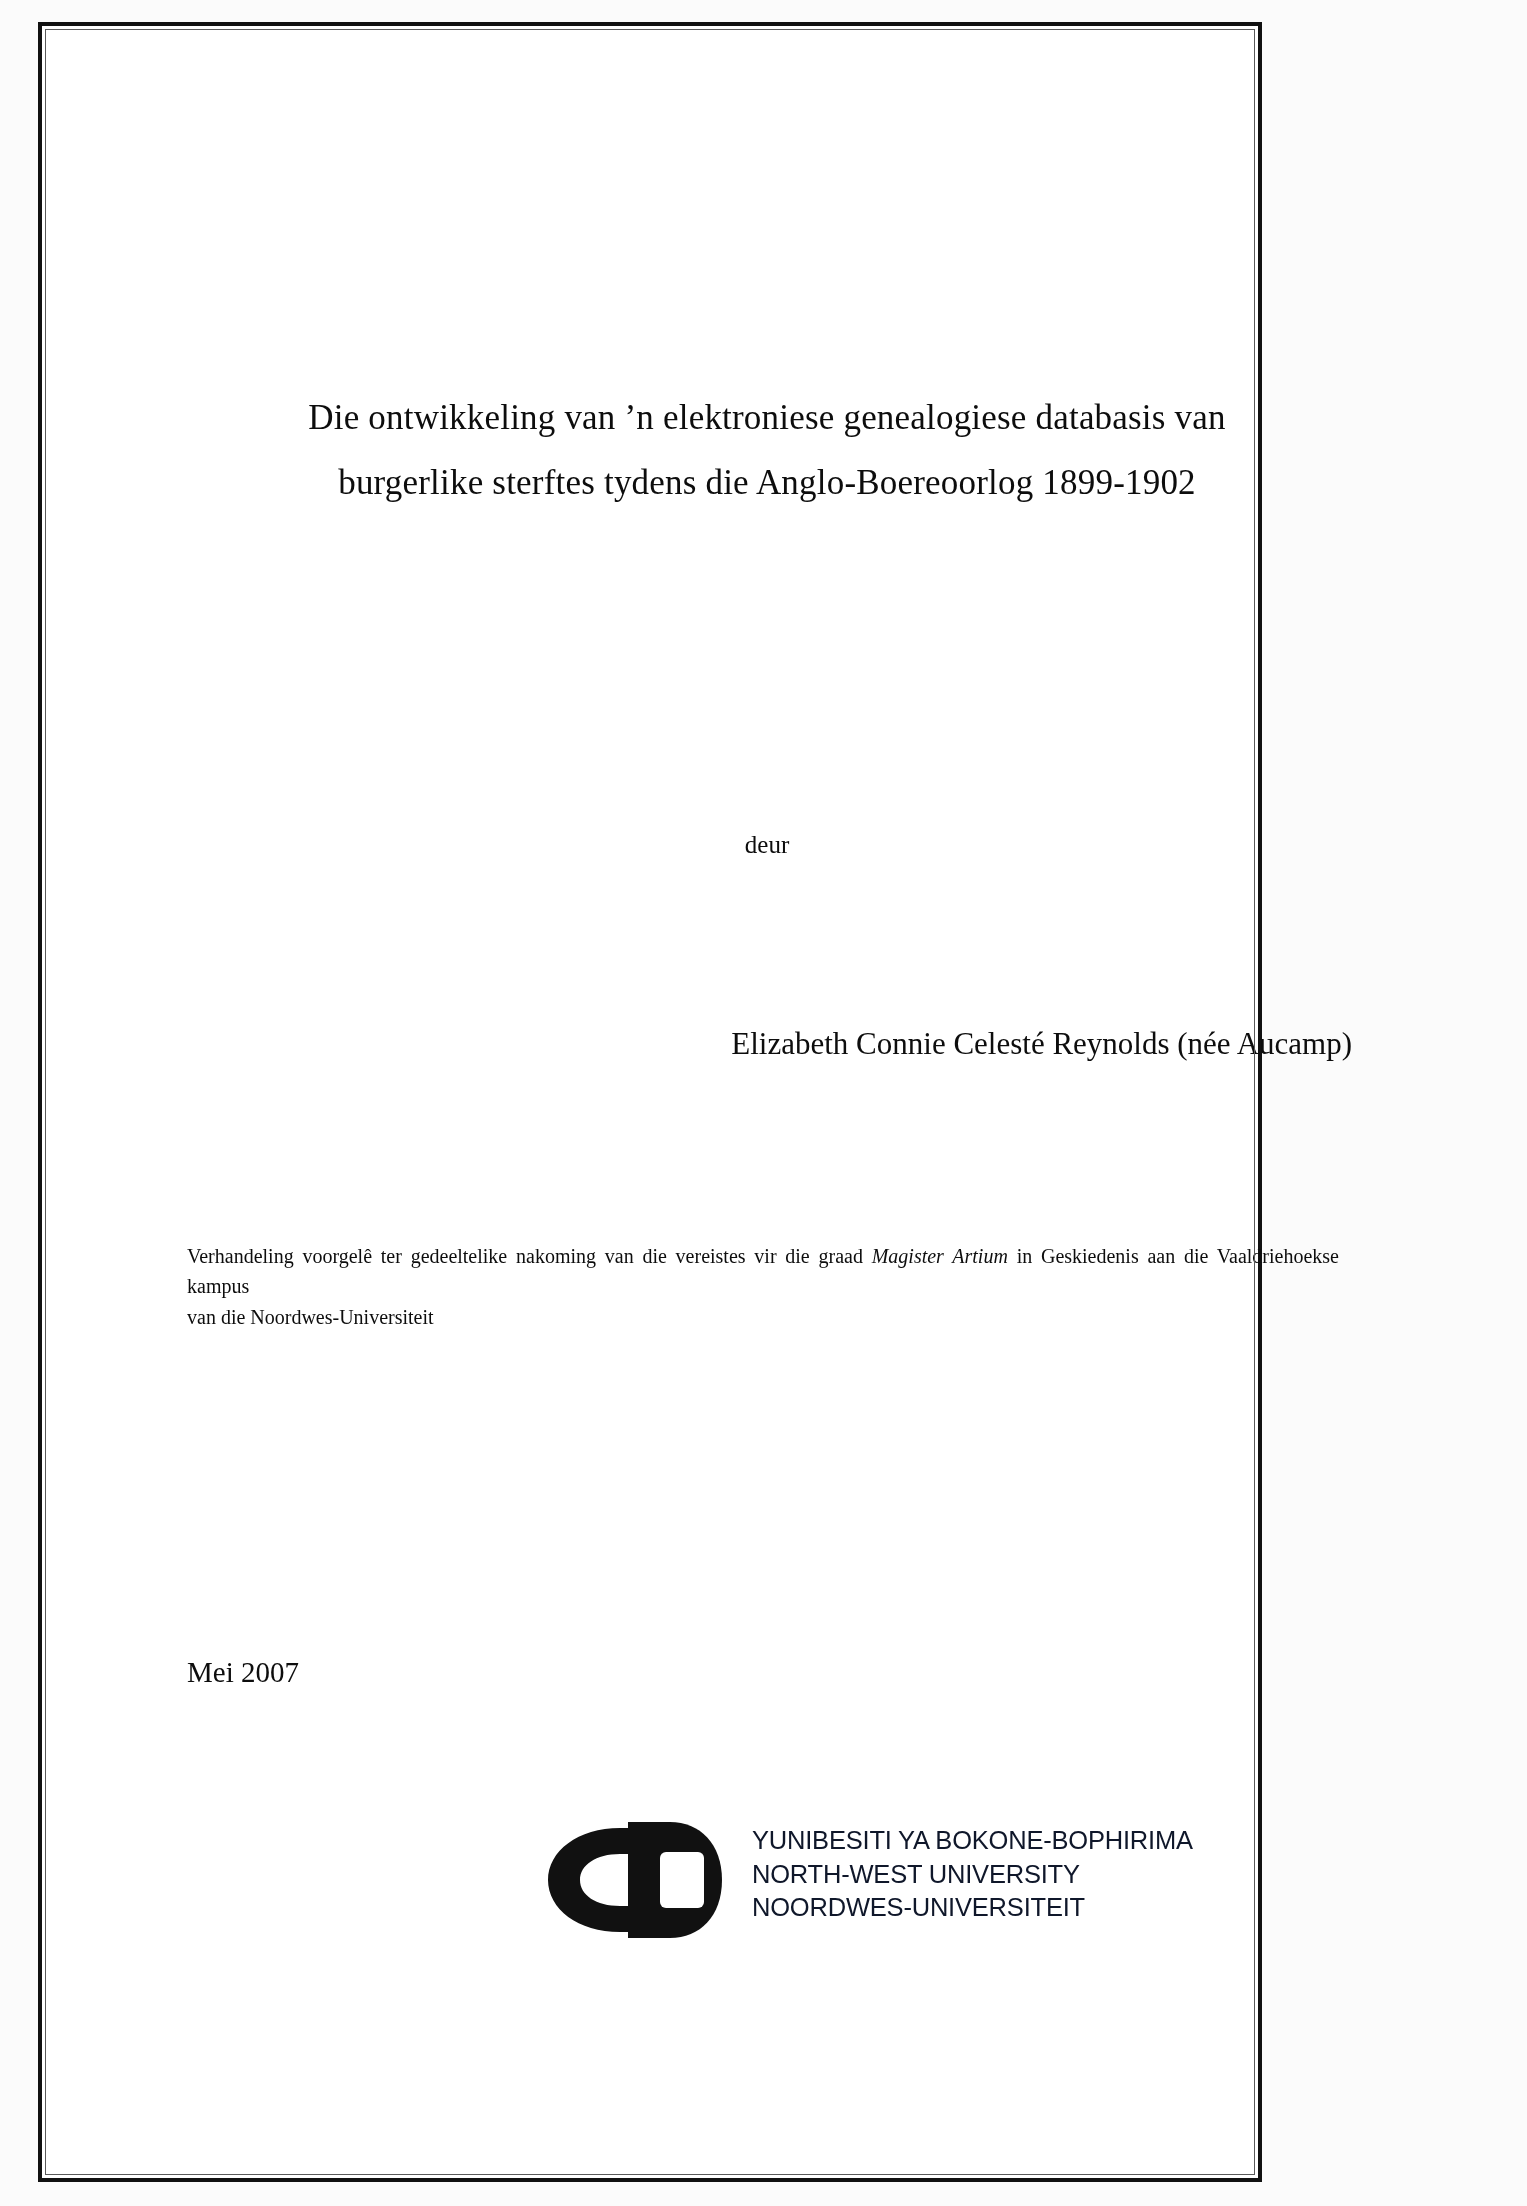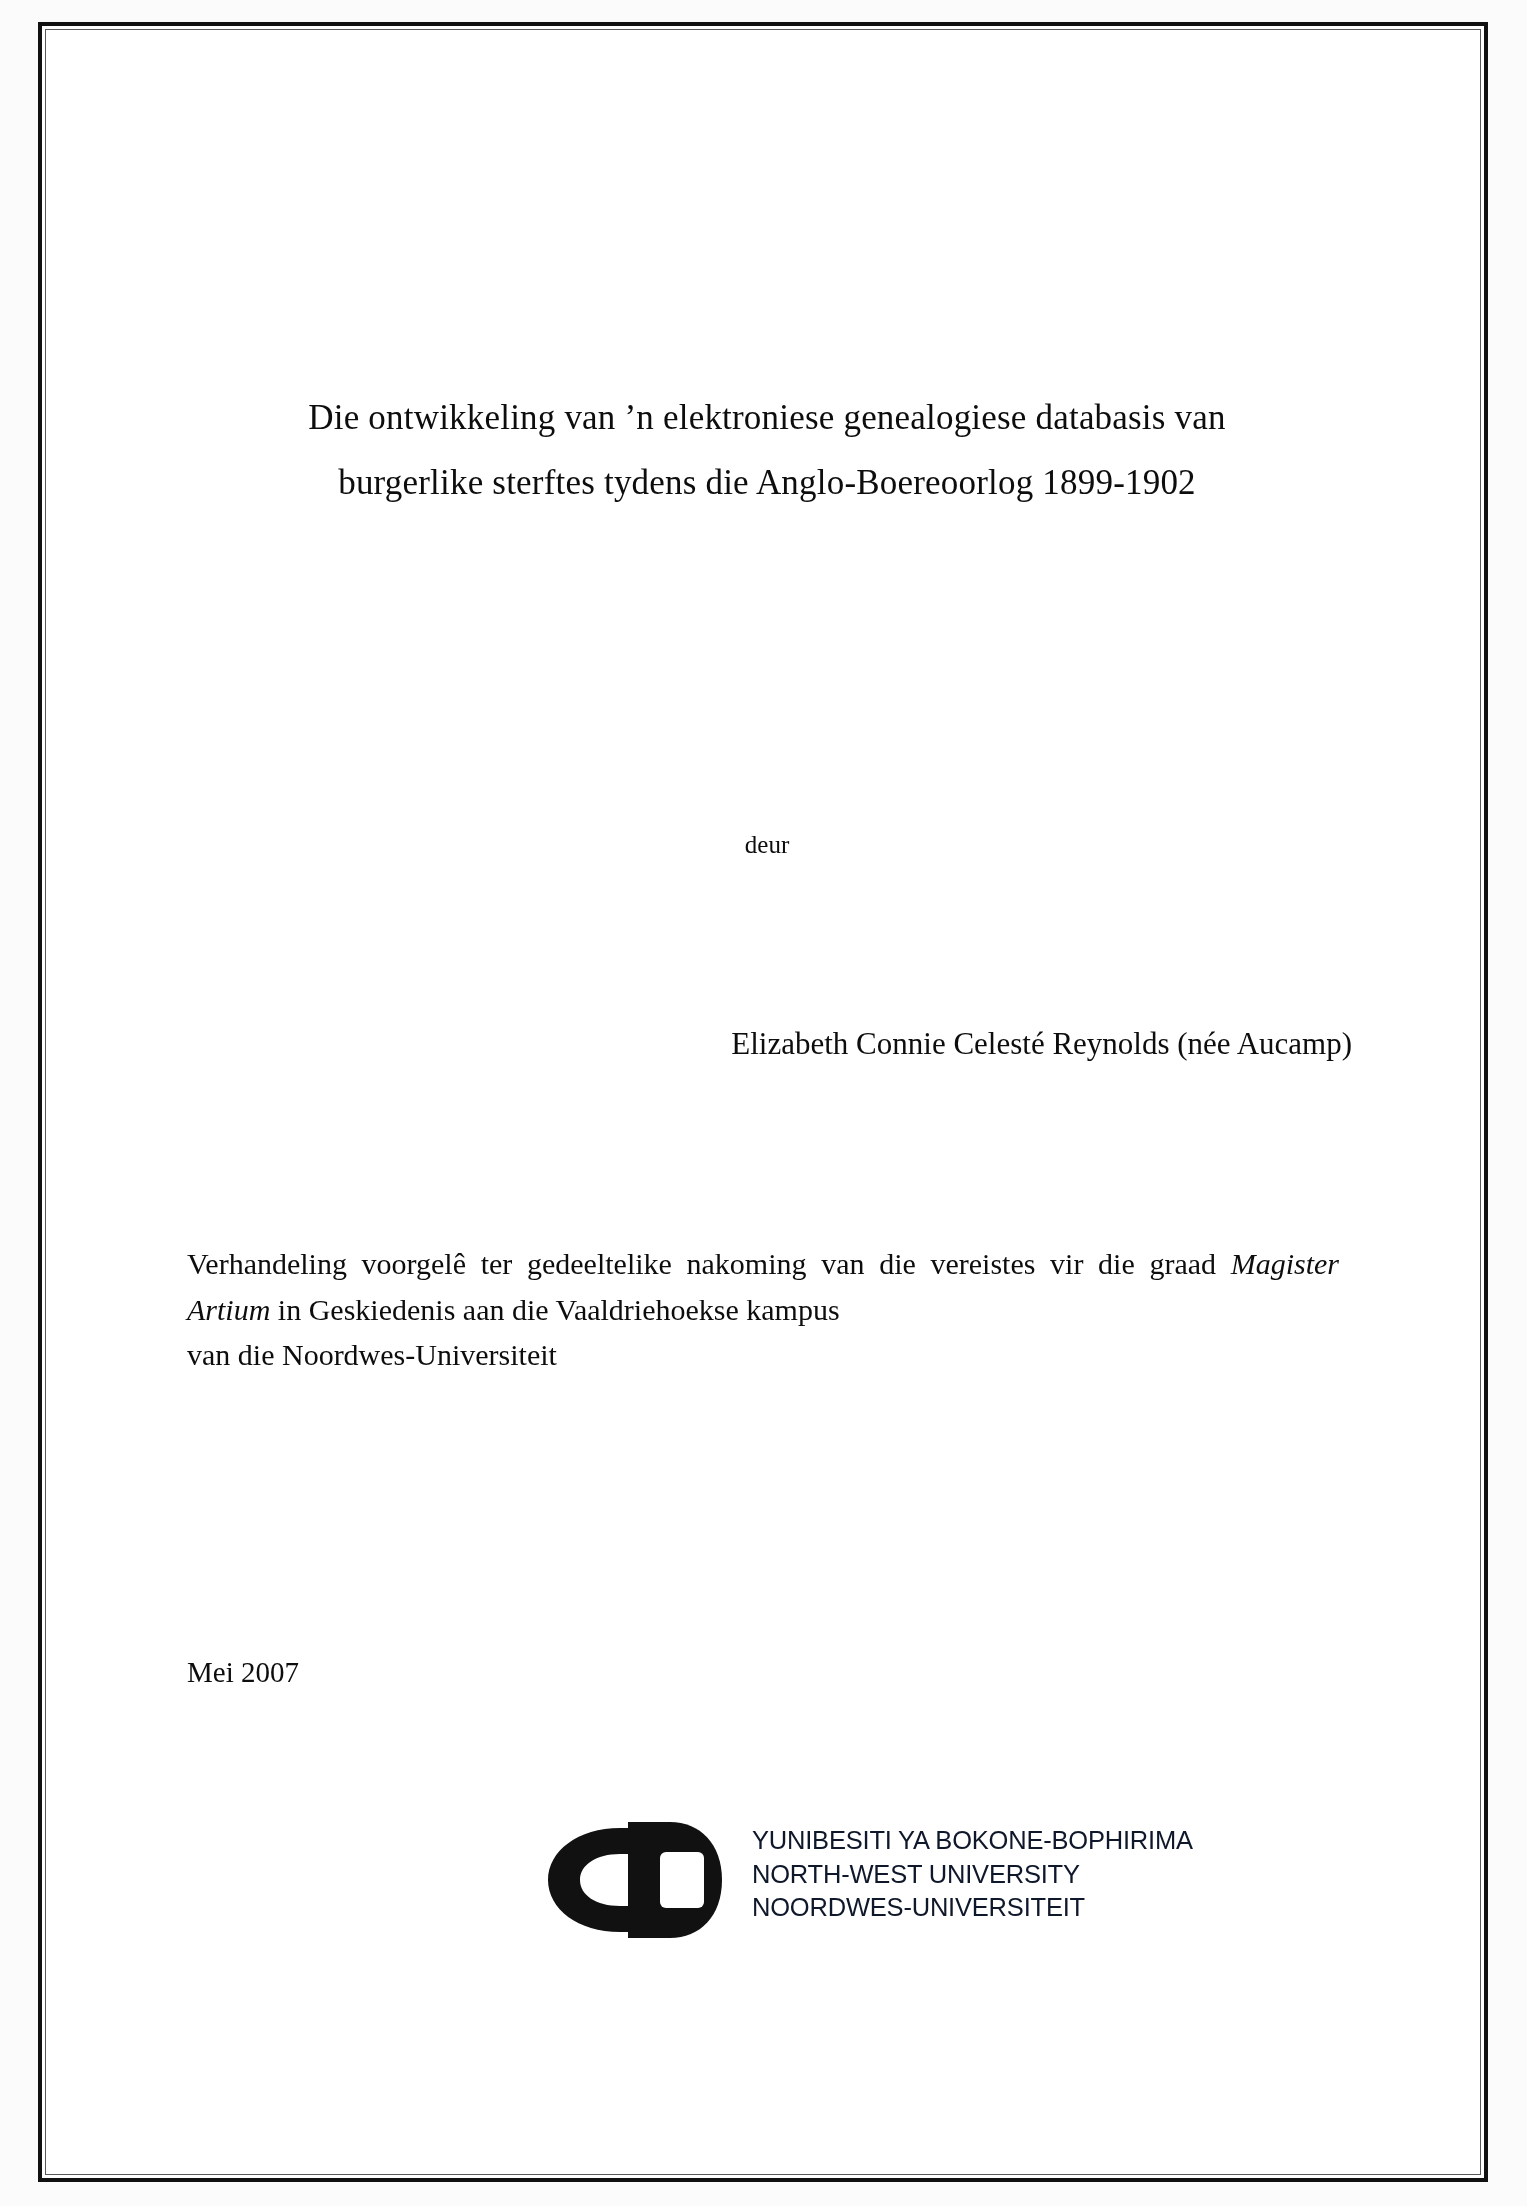--- a/index.html
+++ b/index.html
@@ -24,21 +24,21 @@
     width: 1527px;
     height: 2206px;
     background: #fbfbfb;
   }
 
   
   .page-frame {
     position: absolute;
     left: 38px;
     top: 22px;
-    width: 1450px;
+    width: 1224px;
     height: 2160px;
     border: 4px solid #111;
     background: #ffffff;
     box-sizing: border-box;
   }
   .page-frame::after {
     content: "";
     position: absolute;
     left: 3px;
     top: 3px;
@@ -85,21 +85,21 @@
     text-align: right;
     font-size: 31px;
     margin-top: 40px;
   }
 
   .statement {
     position: absolute;
     top: 1215px;
     left: 5px;
     width: 1152px;
-    font-size: 30px;
+    font-size: 20px;
     line-height: 1.52;
     text-align: justify;
   }
   .statement .line3 {
     display: block;
     text-align: left;
   }
   .statement em {
     font-style: italic;
   }

